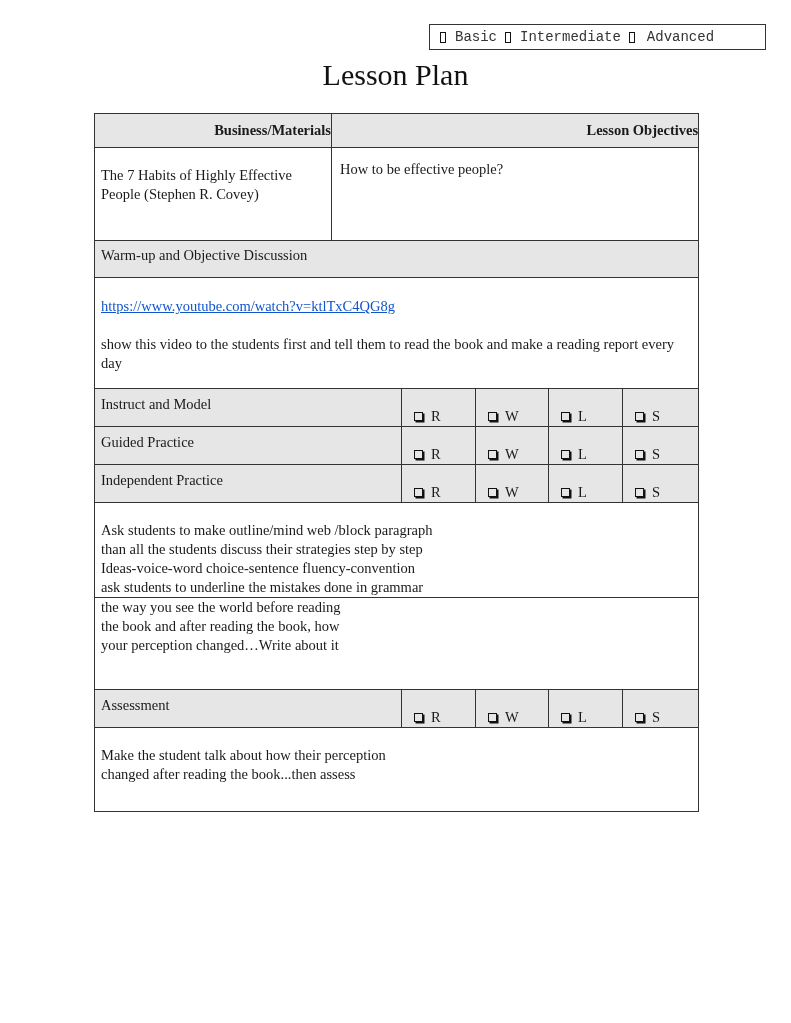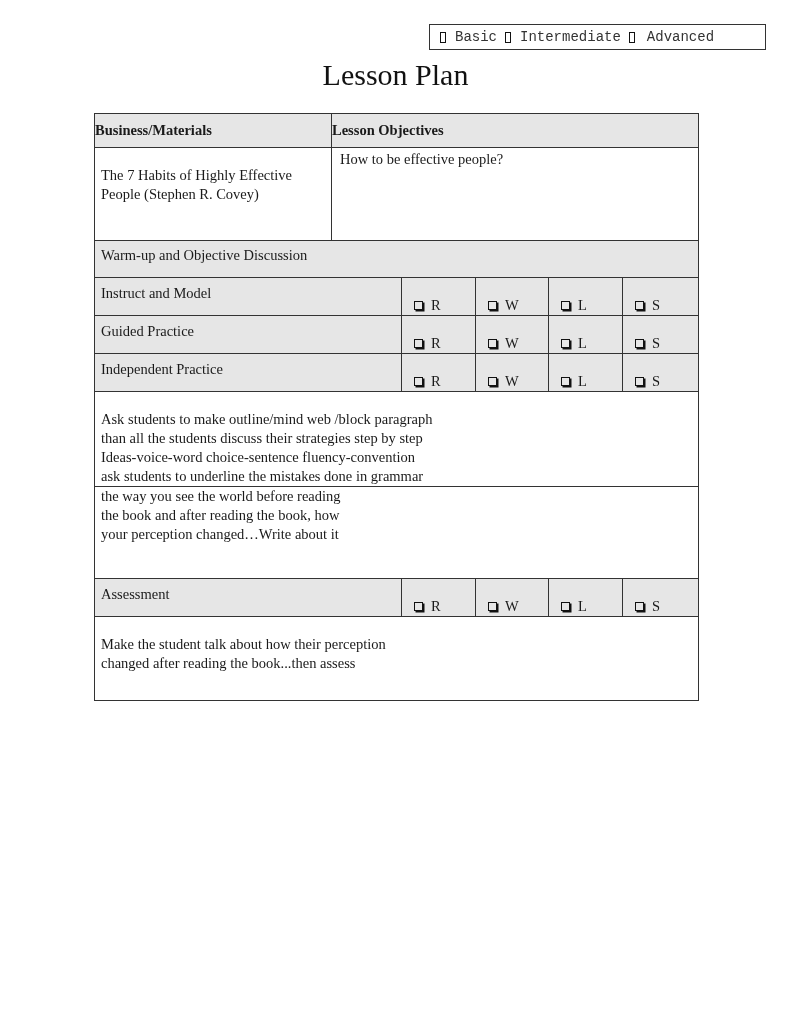--- a/index.html
+++ b/index.html
@@ -4,21 +4,21 @@
 <style>
   html, body { margin: 0; padding: 0; background: #ffffff; }
   body { width: 791px; height: 1023px; position: relative; font-family: "Liberation Serif", serif; color: #1a1a1a; overflow: hidden; }
   .level-box { position: absolute; left: 429px; top: 24px; width: 337px; height: 26px; border: 1px solid #333; box-sizing: border-box; display: flex; align-items: center; padding-left: 10px; font-size: 14px; color: #333; }
   .level-opt { display: inline-flex; align-items: center; margin-right: 8px; cursor: pointer; font-family: Liberation Mono, monospace; }
   .sq { display: inline-block; width: 6px; height: 11px; border: 1.6px solid #111; box-sizing: border-box; margin-right: 9px; }
   .level-opt.adv .sq { margin-right: 12px; }
   .title { position: absolute; left: 0; width: 791px; top: 58px; text-align: center; font-size: 30px; color: #111; }
   table { position: absolute; left: 94px; top: 113px; border-collapse: collapse; width: 604px; table-layout: fixed; }
   td { border: 1.3px solid #333; padding: 0 6px; vertical-align: top; font-size: 14.5px; line-height: 19px; }
-  .hdr { background: #e6e6e6; font-weight: bold; text-align: left; vertical-align: middle; height: 33px; padding: 0; }
+  .hdr { background: #e6e6e6; font-weight: bold; text-align: right; vertical-align: middle; height: 33px; padding: 0; }
   .sec { background: #e6e6e6; vertical-align: bottom; padding-bottom: 12px; }
   .chk { background: #e6e6e6; vertical-align: bottom; padding-left: 12px; }
   .cb { display: inline-block; width: 9px; height: 9px; border: 1.3px solid #111; box-sizing: border-box; margin-right: 8px; box-shadow: 1.5px 1.5px 0 #111; position: relative; top: 0px; }
   a.link { color: #1155cc; text-decoration: underline; }
   .pre { white-space: pre-line; }
 </style>
 </head>
 <body>
 
 <div class="level-box">
@@ -47,24 +47,31 @@
       <col style="width:74px">
       <col style="width:76px">
   </colgroup>
   <tbody>
       <tr>
     <td class="hdr">Business/Materials</td>
     <td class="hdr" colspan="5">Lesson Objectives</td>
   </tr>
   <tr style="height:93px">
     <td style="padding-top:18px">The 7 Habits of Highly Effective People (Stephen R. Covey)</td>
-    <td colspan="5" style="padding-top:2px;padding-left:8px">How to be effective people?</td>
+    <td colspan="5" style="padding-top:12px;padding-left:8px">How to be effective people?</td>
   </tr>
   <tr style="height:37px">
     <td class="sec" colspan="6">Warm-up and Objective Discussion</td>
+  </tr>
+  <tr style="height:111px">
+    <td colspan="6" style="padding-top:19px">
+      <a class="link">https://www.youtube.com/watch?v=ktlTxC4QG8g</a>
+      <div style="height:19px"></div>
+      <div>show this video to the students first and tell them to read the book and make a reading report every day</div>
+    </td>
   </tr>
 
   <tr style="height:38px">
     <td class="sec" colspan="2">Instruct and Model</td>
     <td class="chk"><span class="cb"></span><span>R</span></td>
     <td class="chk"><span class="cb"></span><span>W</span></td>
     <td class="chk"><span class="cb"></span><span>L</span></td>
     <td class="chk"><span class="cb"></span><span>S</span></td>
   </tr>
 

